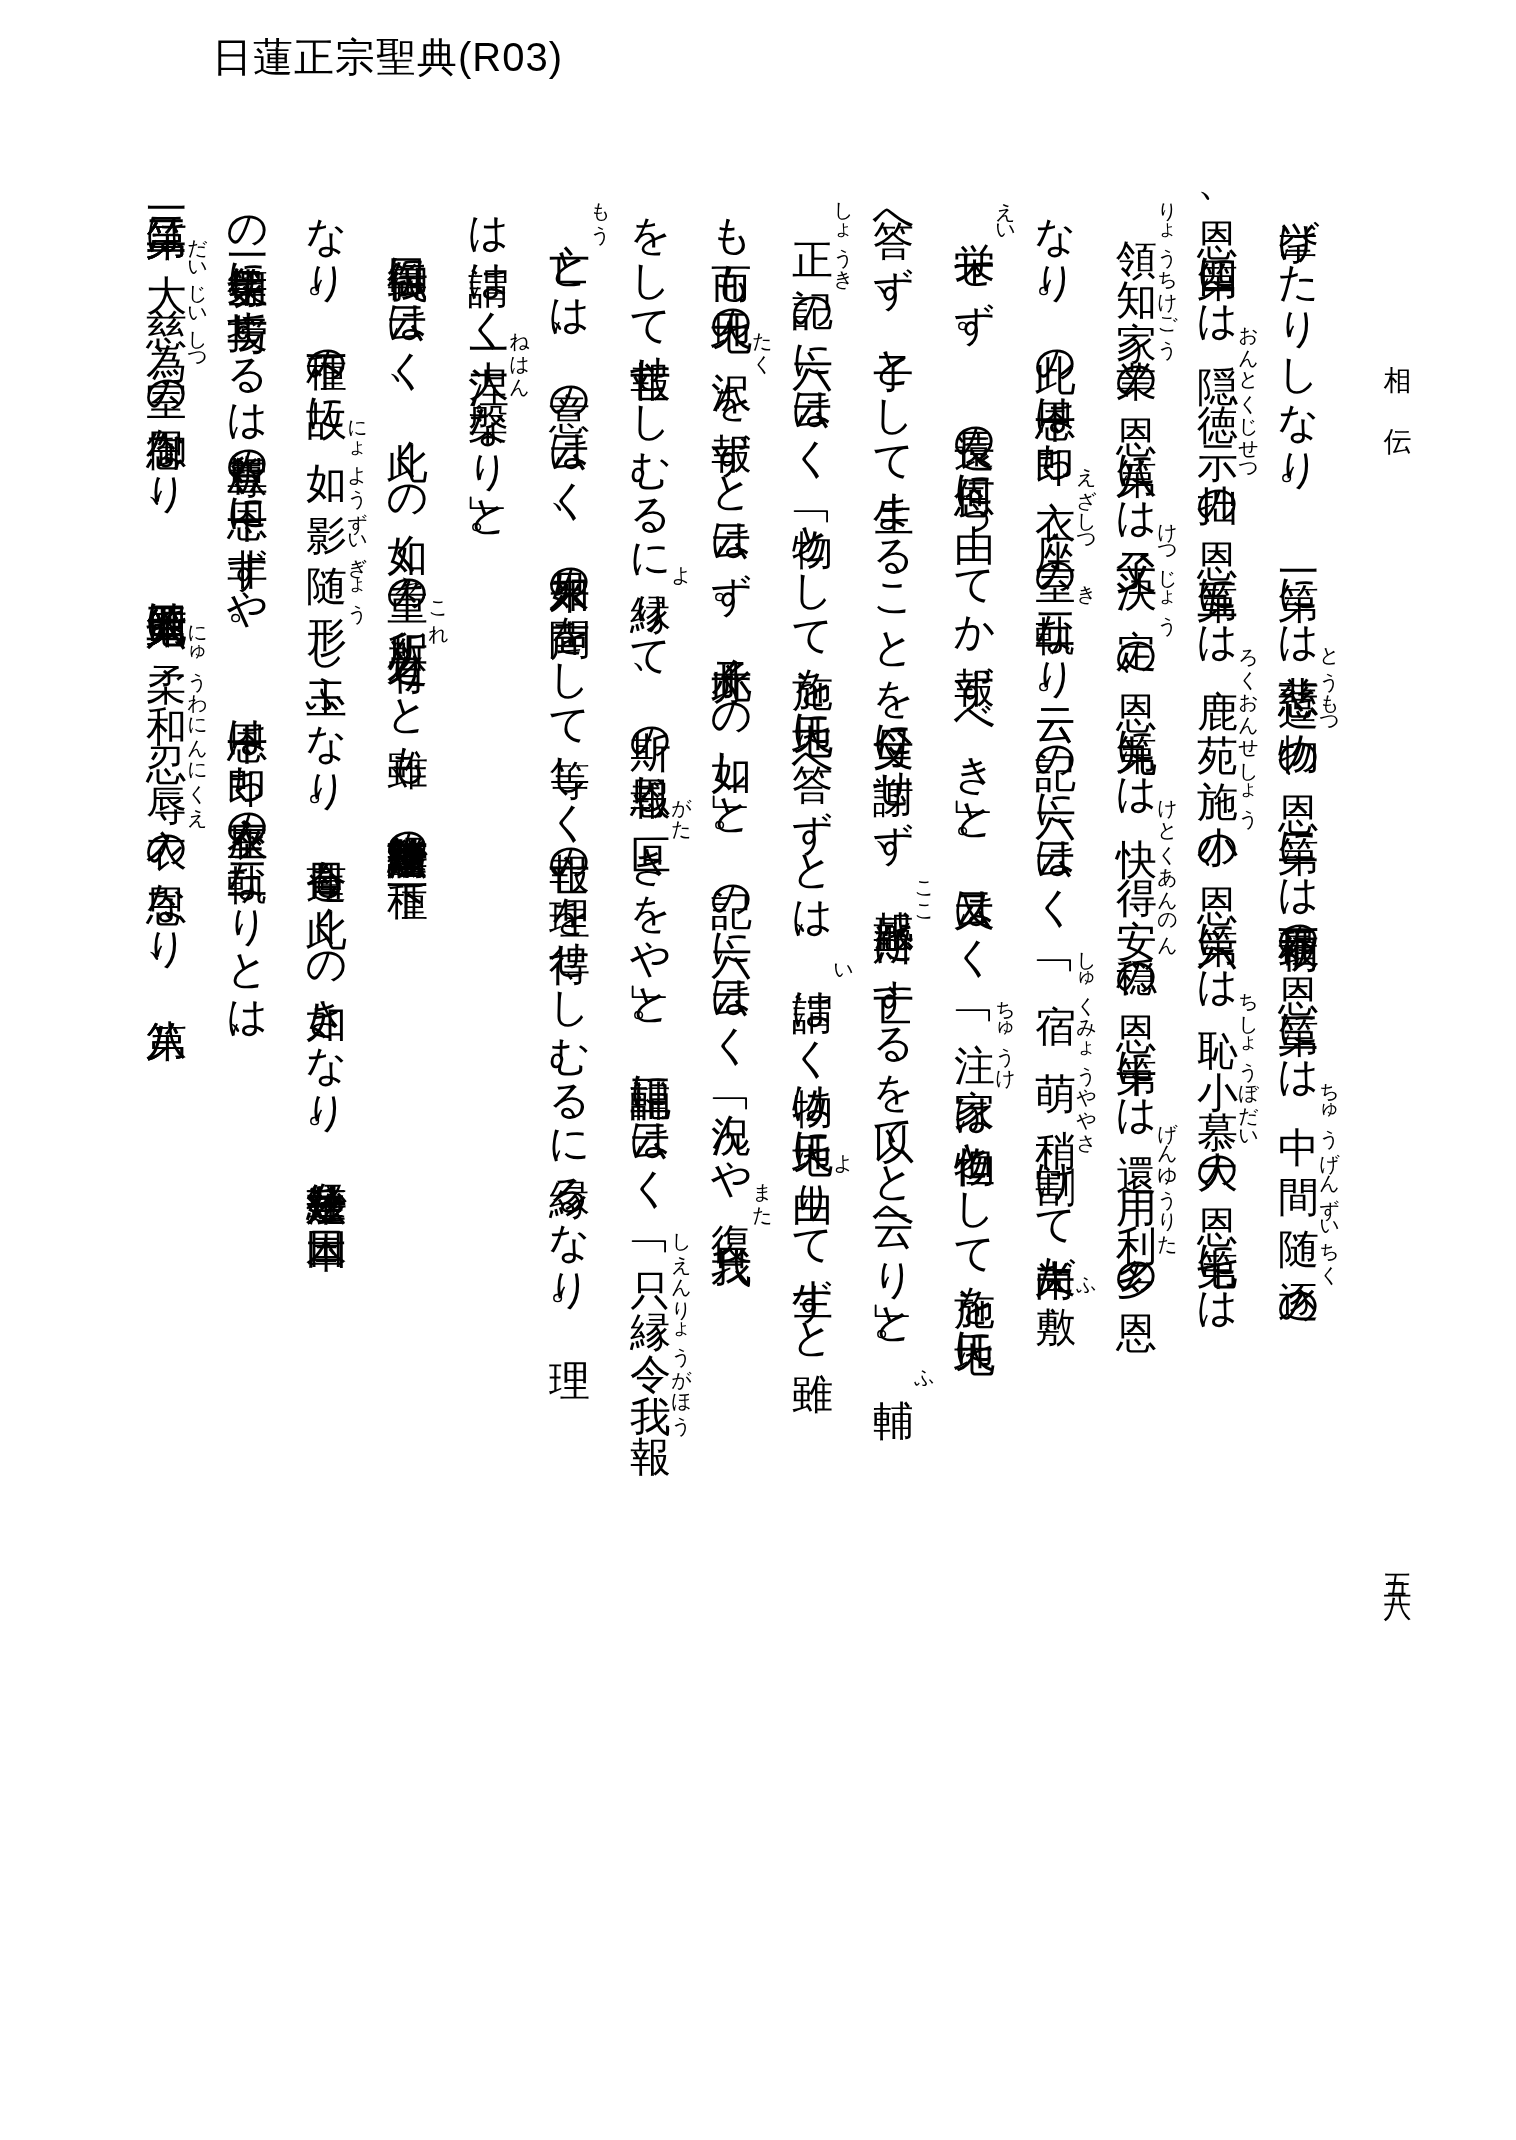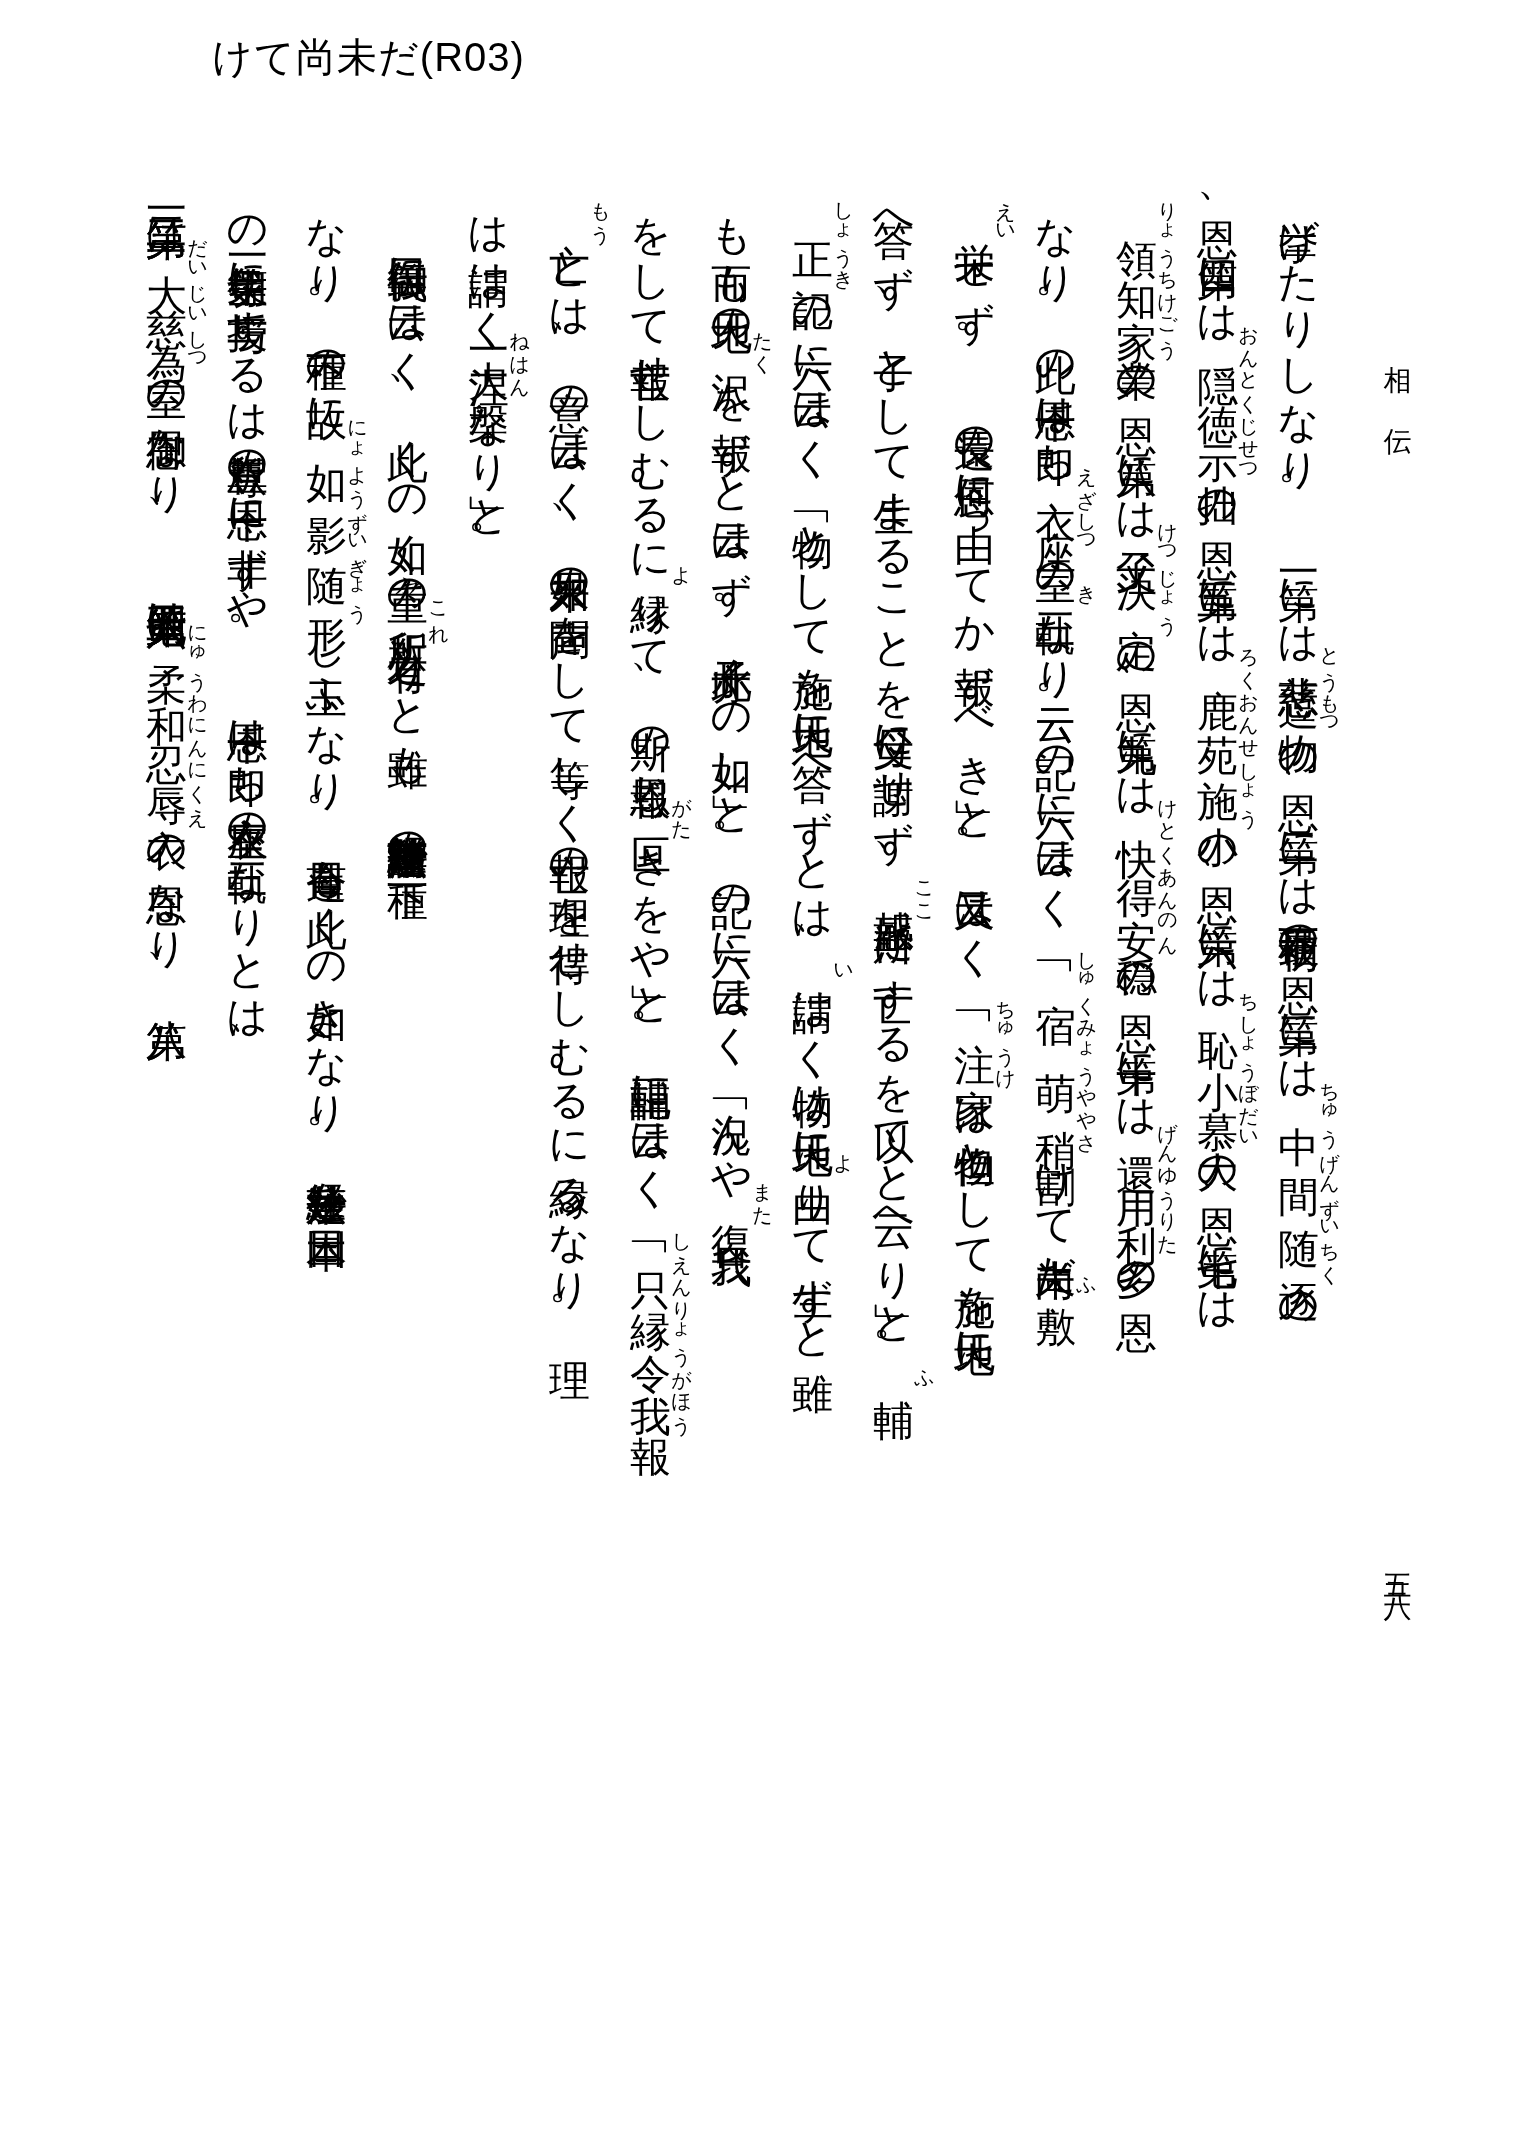--- a/index.html
+++ b/index.html
@@ -61,21 +61,21 @@
     font-size:20px;
     letter-spacing:0;
     line-height:1;
     font-family:"Liberation Serif", serif;
   }
 </style>
 </head>
 <body>
 
 <div class="page">
-  <div class="edition-header">けて尚未だ(R03)</div>
+  <div class="edition-header">日蓮正宗聖典(R03)</div>
 
   <div class="running-head">相伝</div>
 
   <div class="body-text">
       <div class="col">挙げたりしなり。　第一には慈悲<ruby>逗物<rt>とうもつ</rt></ruby>の恩、第二には最初下種の恩、第三には<ruby>中間随逐<rt>ちゅうげんずいちく</rt></ruby>の</div>
       <div class="col">恩、第四には<ruby>隠徳示拙<rt>おんとくじせつ</rt></ruby>の恩、第五には<ruby>鹿苑施小<rt>ろくおんせしょう</rt></ruby>の恩、第六には<ruby>恥小慕大<rt>ちしょうぼだい</rt></ruby>の恩、第七には</div>
       <div class="col"><ruby>領知家業<rt>りょうちけごう</rt></ruby>の恩、第八には父子<ruby>決定<rt>けつじょう</rt></ruby>の恩、第九には<ruby>快得安穏<rt>けとくあんのん</rt></ruby>の恩、第十には<ruby>還用利多<rt>げんゆうりた</rt></ruby>の恩</div>
       <div class="col">なり。此の十恩は即ち<ruby>衣座室<rt>えざしつ</rt></ruby>の三<ruby>軌<rt>き</rt></ruby>なり云云。記の六に云はく　「<ruby>宿萌<rt>しゅくみょう</rt></ruby><ruby>稍<rt>やや</rt></ruby><ruby>割<rt>さ</rt></ruby>けて尚未だ<ruby>敷<rt>ふ</rt></ruby></div>
       <div class="col"><ruby>栄<rt>えい</rt></ruby>せず。　長遠の恩何に由ってか報ずべき」と。又云はく　「<ruby>注家<rt>ちゅうけ</rt></ruby>は但物として施を天地に</div>
       <div class="col">答へず、子として生まることを父母に謝せず、感報<ruby>斯<rt>ここ</rt></ruby>に亡するを以てと云へり」と。<ruby>輔<rt>ふ</rt></ruby></div>

